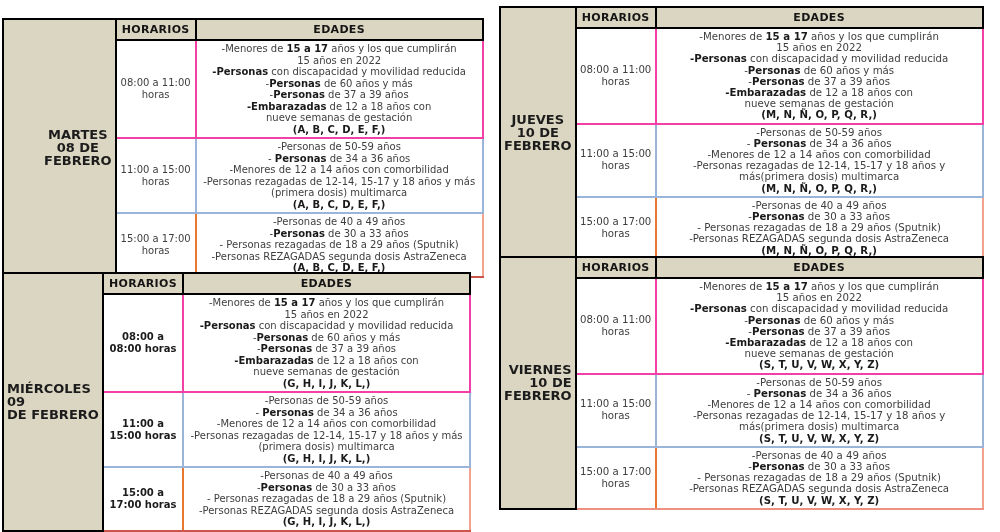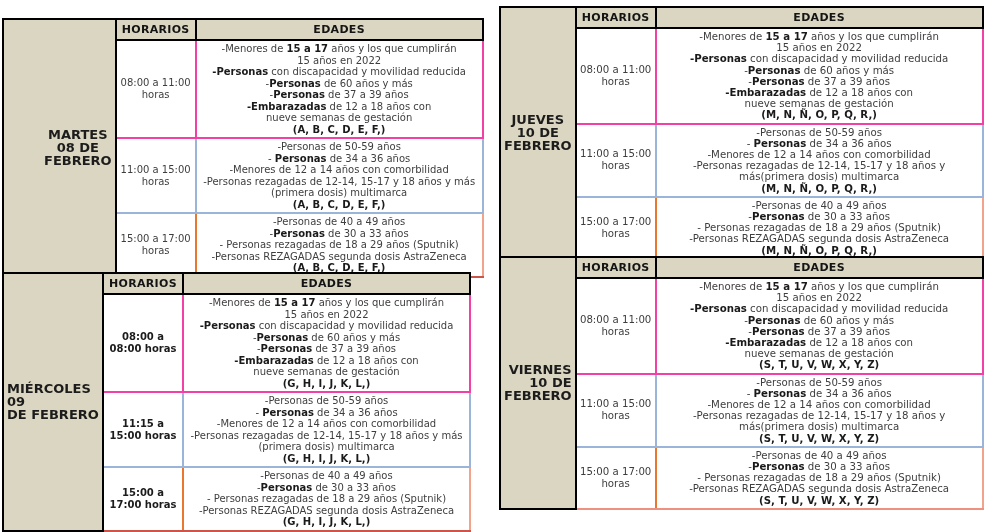--- a/index.html
+++ b/index.html
@@ -160,21 +160,21 @@
             <div class="ed-line"><span class="b">-Personas</span><span> con discapacidad y movilidad reducida</span></div>
             <div class="ed-line"><span>-</span><span class="b">Personas</span><span> de 60 años y más</span></div>
             <div class="ed-line"><span>-</span><span class="b">Personas</span><span> de 37 a 39 años</span></div>
             <div class="ed-line"><span class="b">-Embarazadas</span><span> de 12 a 18 años con</span></div>
             <div class="ed-line"><span>nueve semanas de gestación</span></div>
             <div class="ed-line"><span class="b">(G, H, I, J, K, L,)</span></div>
           </td>
         </tr>
         <tr class="data-row" style="--rc: #9ab5d9;">
           <td class="time bold">
-            <div class="time-line">11:15 a</div>
+            <div class="time-line">11:00 a</div>
             <div class="time-line">15:00 horas</div>
           </td>
           <td class="ed">
             <div class="ed-line"><span>-Personas de 50-59 años</span></div>
             <div class="ed-line"><span>- </span><span class="b">Personas</span><span> de 34 a 36 años</span></div>
             <div class="ed-line"><span>-Menores de 12 a 14 años con comorbilidad</span></div>
             <div class="ed-line al-left"><span>-Personas rezagadas de 12-14, 15-17 y 18 años y más (primera dosis) multimarca</span></div>
             <div class="ed-line"><span class="b">(G, H, I, J, K, L,)</span></div>
           </td>
         </tr>

